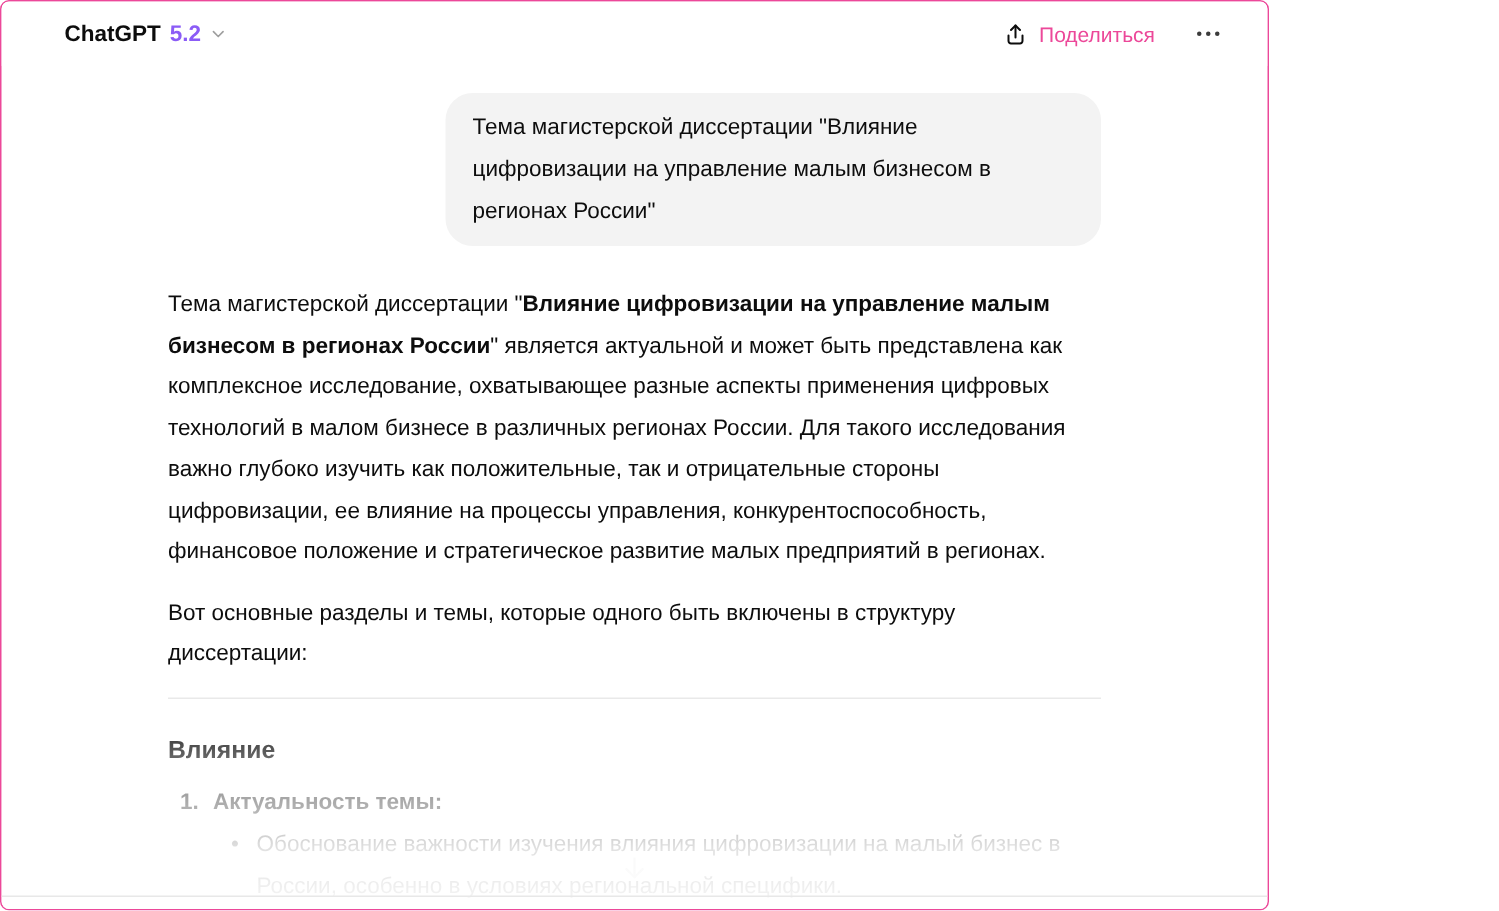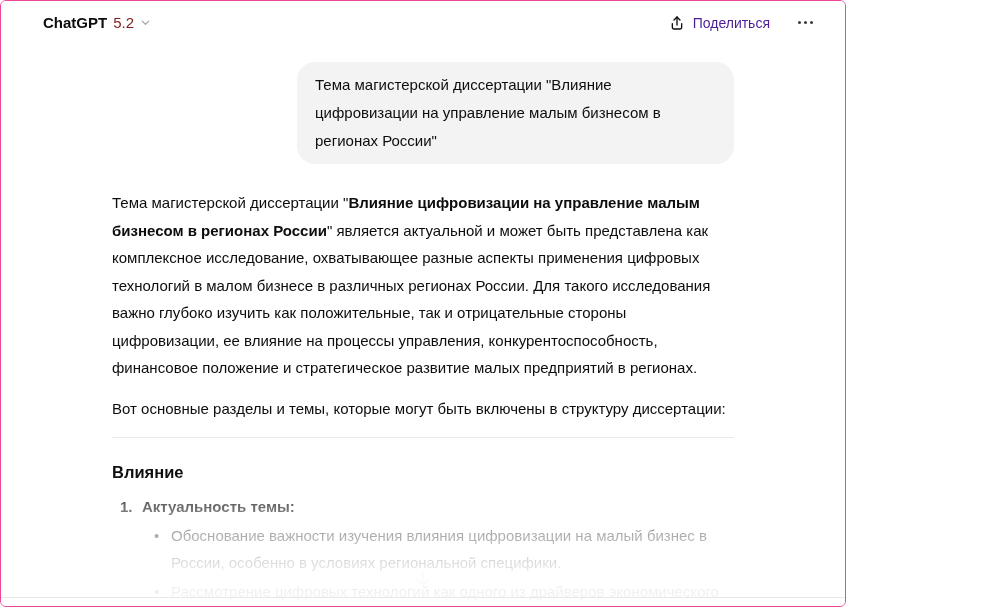--- a/index.html
+++ b/index.html
@@ -24,26 +24,26 @@
   }
   .header-rule {
     position: absolute; top: 41px; left: 25px; right: 25px; height: 2px;
     background: #f2f2f2; z-index: 5;
   }
   .model-switcher {
     display: flex; align-items: center; gap: 6px;
     font-size: 15px; cursor: pointer; padding: 6px 8px; border-radius: 8px;
   }
   .app-name { font-weight: 600; color: #0d0d0d; }
-  .model-version { font-weight: 400; color: #7f1d1d; }
+  .model-version { font-weight: 700; color: #8b5cf6; }
   .chevron-icon { display: flex; align-items: center; color: #9e9e9e; }
   .header-right { display: flex; align-items: center; gap: 10px; }
   .share-button {
     display: flex; align-items: center; gap: 8px;
-    font-size: 14px; color: #4c1d95; padding: 8px 10px; border-radius: 10px;
+    font-size: 14px; color: #ec4899; padding: 8px 10px; border-radius: 10px;
     cursor: pointer; background: transparent; border: none;
     font-family: inherit;
   }
   .share-icon { display: flex; align-items: center; color: #0d0d0d; }
   .more-button {
     display: flex; align-items: center; gap: 3px;
     padding: 10px 8px; border-radius: 10px; cursor: pointer;
     background: transparent; border: none;
   }
   .dot { width: 3px; height: 3px; border-radius: 50%; background: #3c3c3c; }
@@ -137,21 +137,21 @@
 
       <div class="user-row">
         <div class="user-bubble">
           <span>Тема магистерской диссертации "Влияние цифровизации на управление малым бизнесом в регионах России"</span>
         </div>
       </div>
 
       <div class="assistant">
         <p><span>Тема магистерской диссертации "</span><span class="bold">Влияние цифровизации на управление малым бизнесом в регионах России</span><span>" является актуальной и может быть представлена как комплексное исследование, охватывающее разные аспекты применения цифровых технологий в малом бизнесе в различных регионах России. Для такого исследования важно глубоко изучить как положительные, так и отрицательные стороны цифровизации, ее влияние на процессы управления, конкурентоспособность, финансовое положение и стратегическое развитие малых предприятий в регионах.</span></p>
 
-        <p>Вот основные разделы и темы, которые могут быть включены в структуру диссертации:</p>
+        <p>Вот основные разделы и темы, которые одного быть включены в структуру диссертации:</p>
 
         <hr class="divider">
 
         <div class="section-heading">Влияние</div>
 
         <div class="olist">
 
           <div class="oli">
             <span class="oli-num">1.</span>
             <div class="oli-body">

